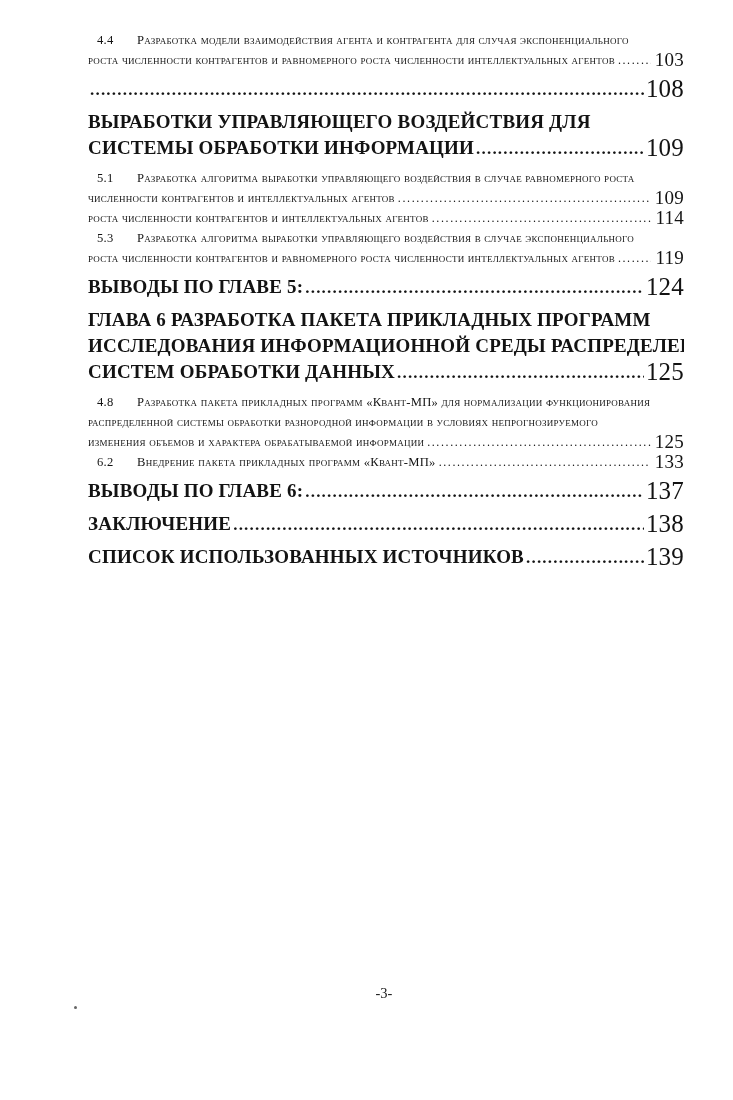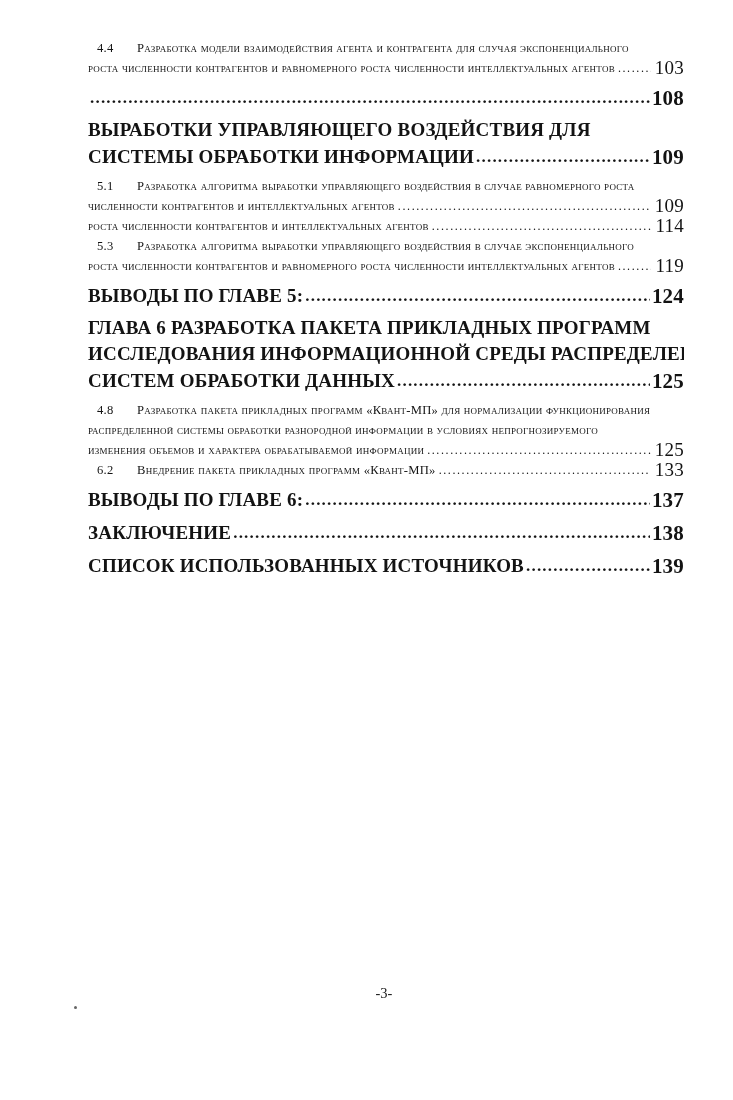--- a/index.html
+++ b/index.html
@@ -10,30 +10,29 @@
     height: 1100px;
     background: #ffffff;
     font-family: "Liberation Serif", "DejaVu Serif", serif;
     color: #131313;
     overflow: hidden;
     margin: 0 auto;
   }
   .toc {
     position: absolute;
     left: 88px;
-    top: 38px;
+    top: 30px;
     width: 596px;
   }
   .toc-entry .line {
     white-space: nowrap;
     overflow: hidden;
   }
   .toc-entry .line.last {
     display: flex;
-    align-items: flex-end;
   }
   
   .toc-entry.level2 {
     font-size: 12.6px;
     line-height: 20px;
     font-variant: small-caps;
     letter-spacing: 0.25px;
     margin: 0;
   }
   .toc-entry.level2 .num {
@@ -53,22 +52,22 @@
   .toc-entry.level2 .dots::after { letter-spacing: 1.6px; font-size: 12px; }
   
   .toc-entry.level1 {
     font-weight: bold;
     font-size: 19px;
     line-height: 26px;
     letter-spacing: 0.2px;
     margin: 6px 0 6px 0;
   }
   .toc-entry.level1 .pg {
-    font-size: 21px;
-    font-weight: bold;
+    font-size: 25px;
+    font-weight: normal;
     flex: none;
     padding-left: 2px;
   }
   .toc-entry.level1 .dots::after { letter-spacing: 1.2px; font-size: 17px; }
   
   .t { white-space: nowrap; flex: none; }
   .dots {
     flex: 1 1 auto;
     min-width: 8px;
     overflow: hidden;

